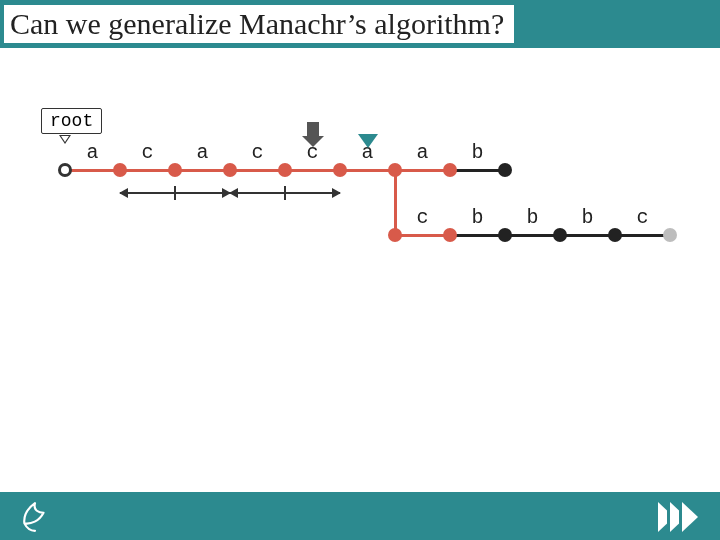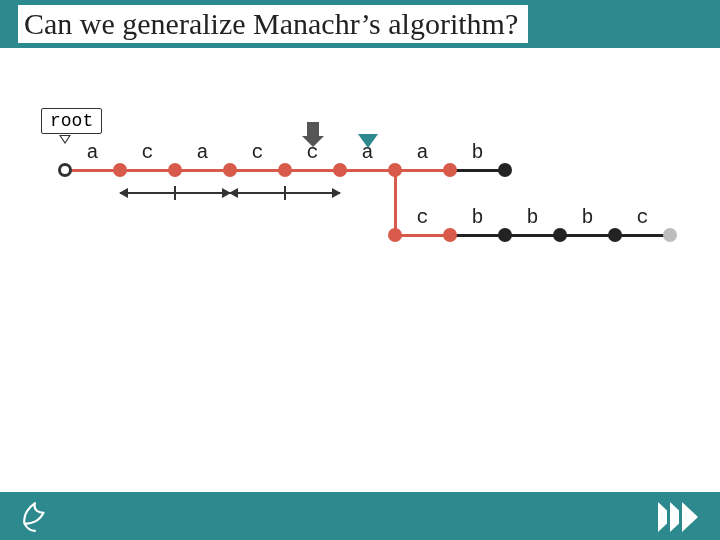--- a/index.html
+++ b/index.html
@@ -1,19 +1,19 @@
 <!DOCTYPE html>
 <html><head>
 <meta charset="utf-8">
 <style>
   * { box-sizing: border-box; margin: 0; padding: 0; }
   html, body { width: 720px; height: 540px; font-family: Georgia, 'Times New Roman', serif; background: #fff; overflow: hidden; }
   .slide { position: relative; width: 720px; height: 540px; }
   .title-bar { background: #2c8a8f; height: 48px; display: flex; align-items: center; }
-  .title-text { background: #fff; color: #222; font-size: 30px; padding: 2px 10px 2px 6px; margin-left: 18px; font-family: Georgia, serif; }
+  .title-text { background: #fff; color: #222; font-size: 30px; padding: 2px 10px 2px 6px; margin-left: 4px; font-family: Georgia, serif; }
   .content { position: relative; width: 100%; height: 435px; }
   .bottom-bar { position: absolute; left: 0; bottom: 0; width: 720px; height: 48px; background: #2c8a8f; }
 
   
   .canvas { position: absolute; inset: 0; }
 
   .root-box {
     position: absolute; border: 1.5px solid #333; background: #fff;
     padding: 2px 8px; font-family: "Courier New", monospace; font-size: 18px;
     border-radius: 2px;

